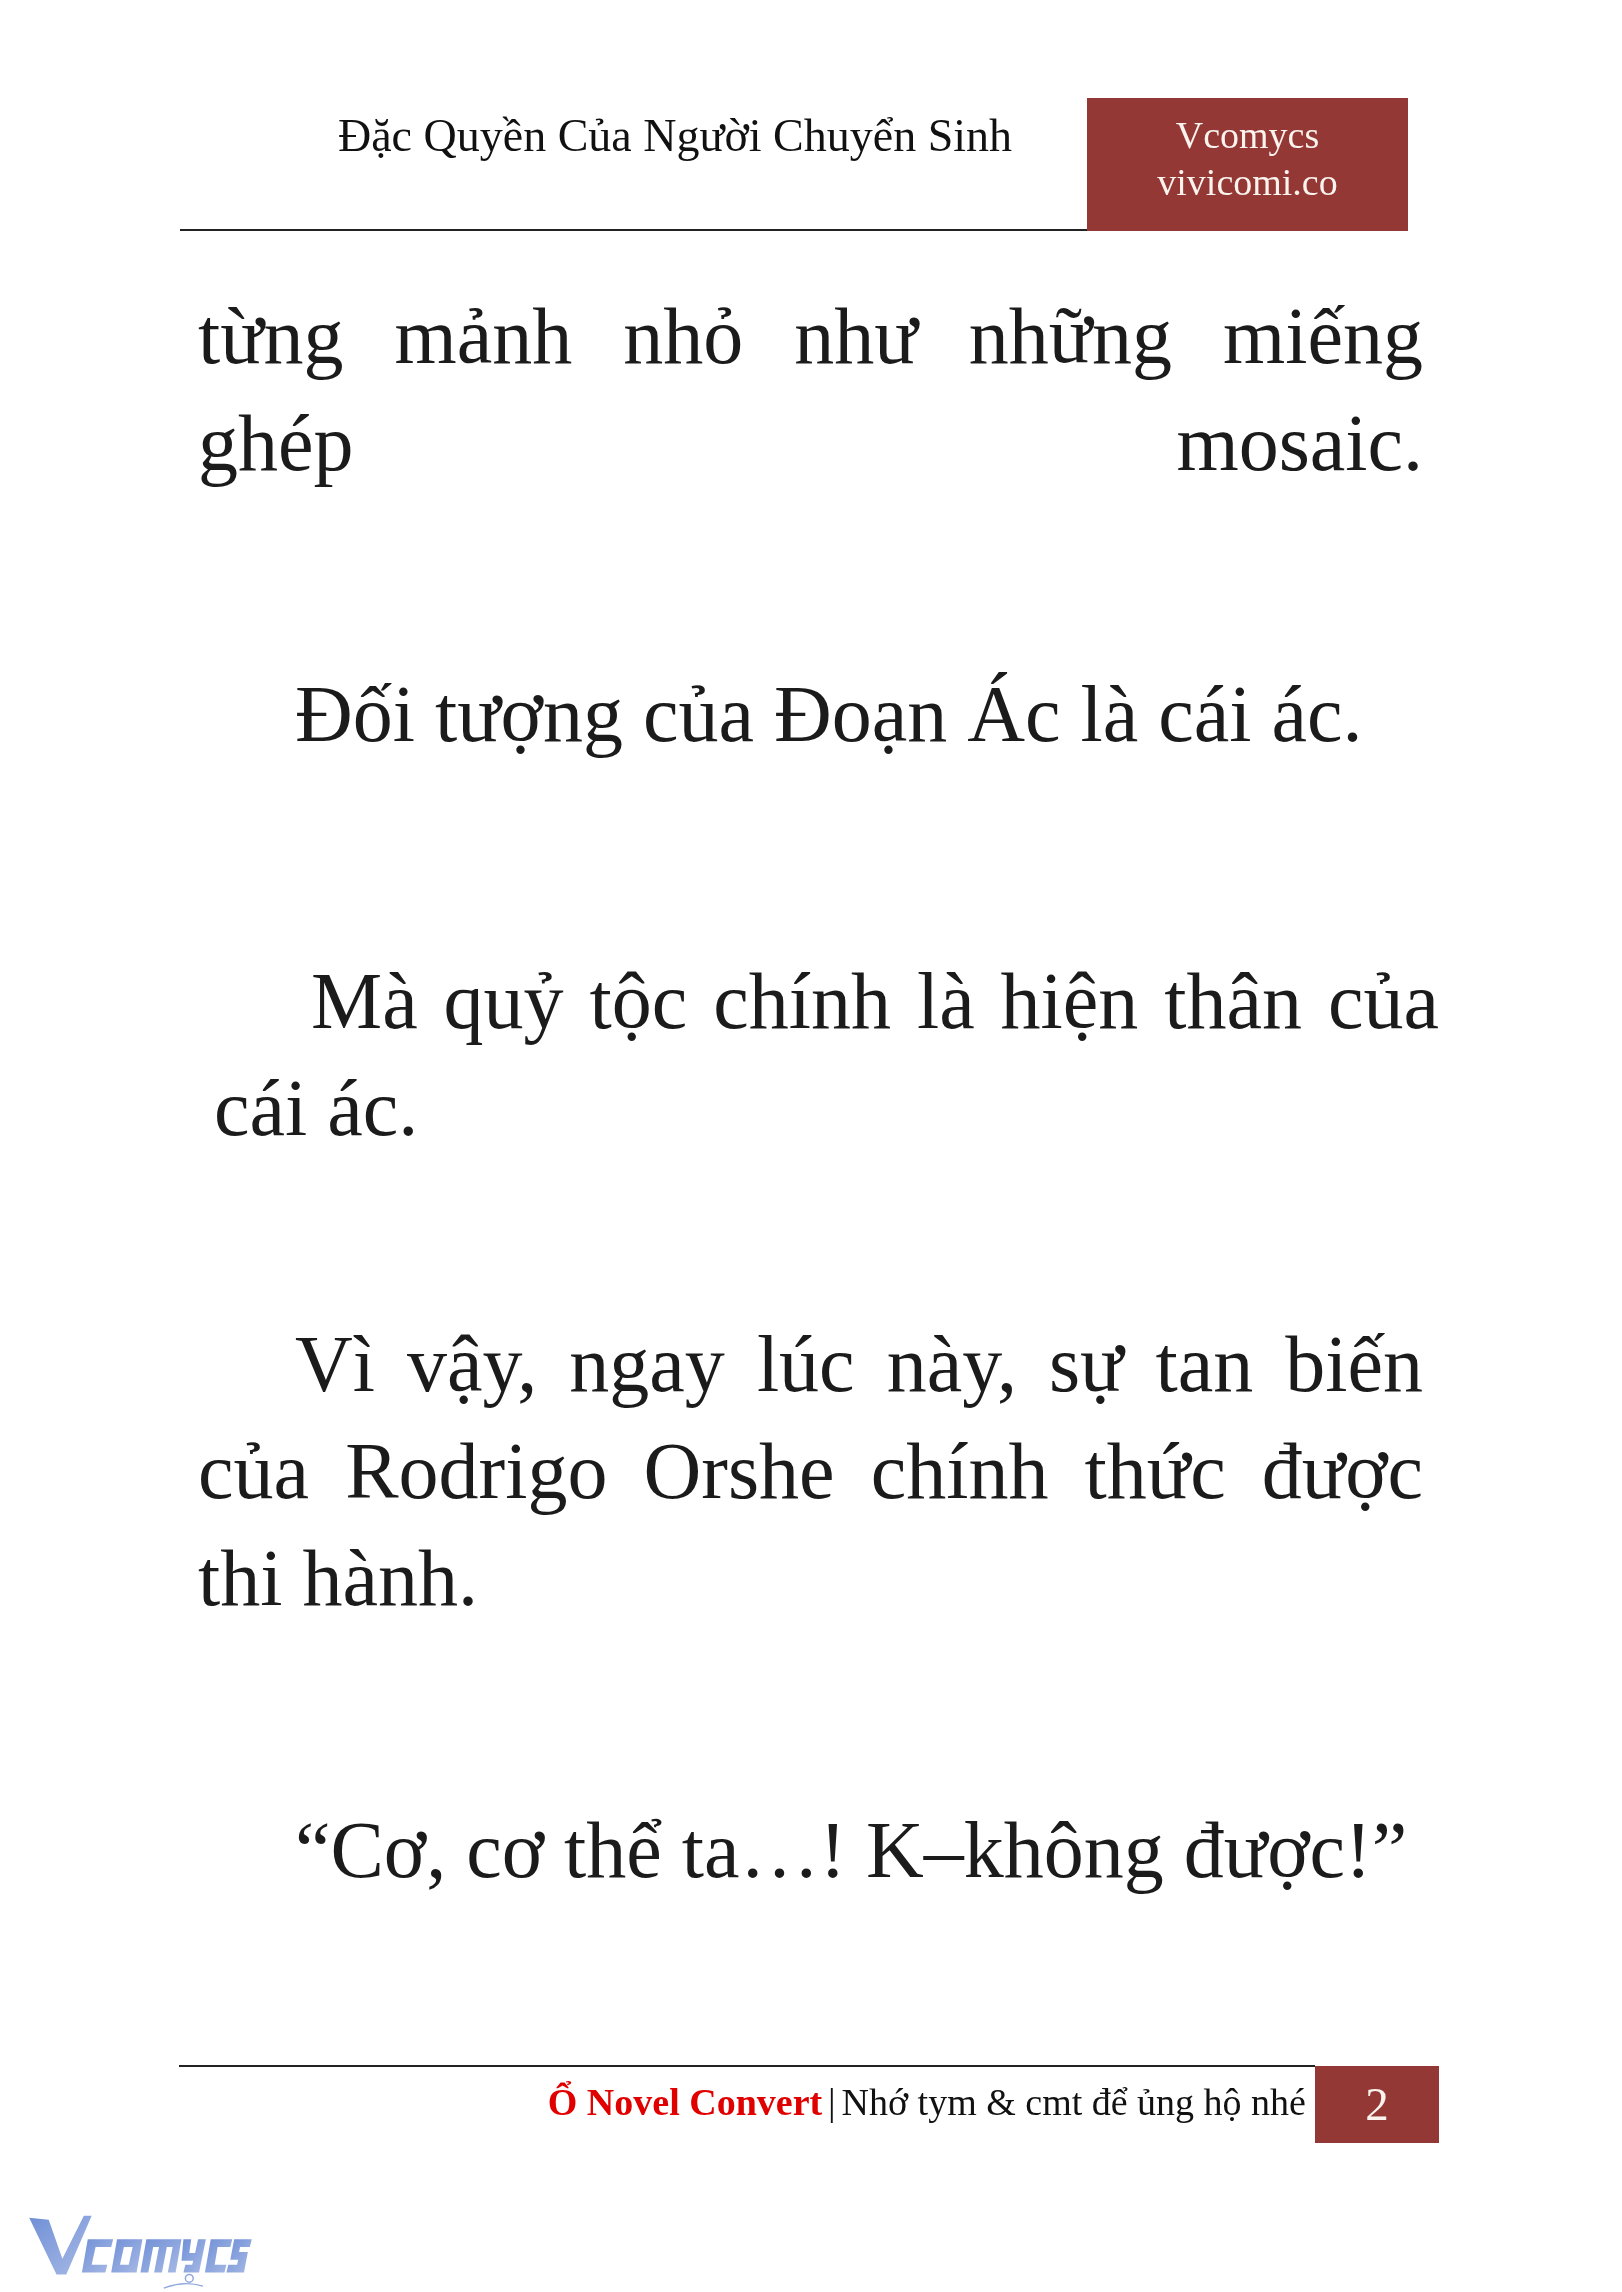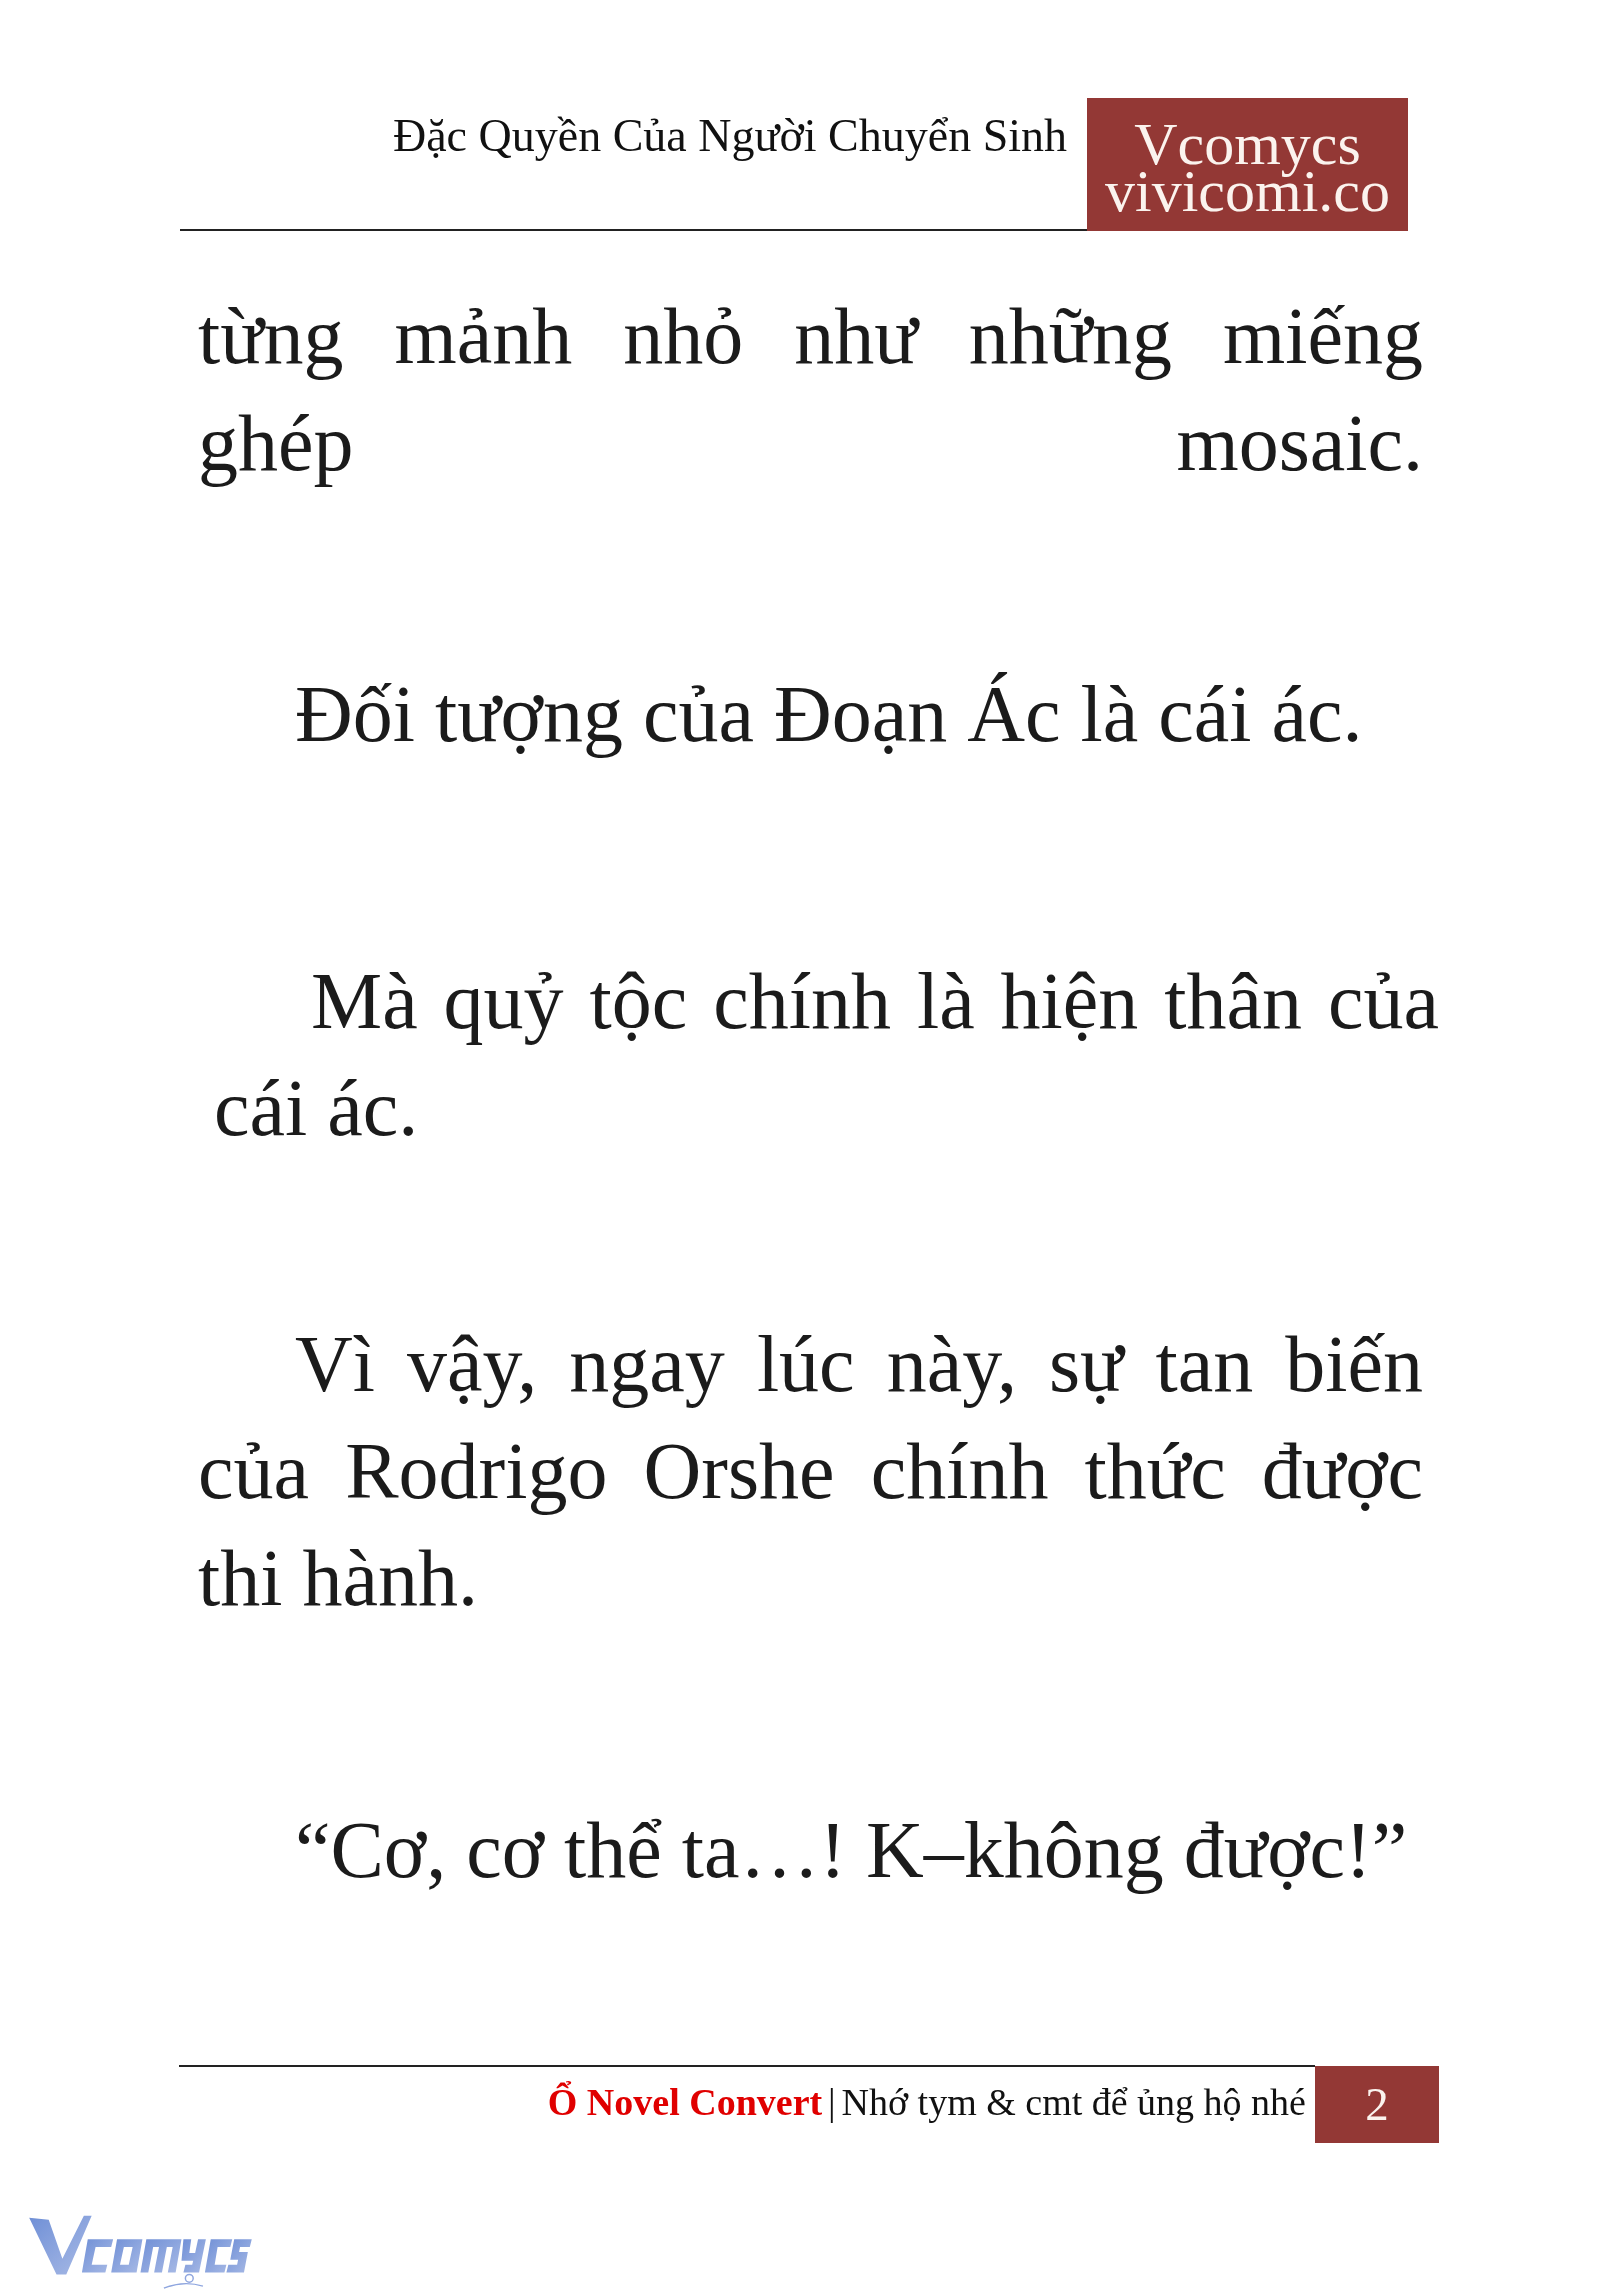--- a/index.html
+++ b/index.html
@@ -14,21 +14,21 @@
       overflow: hidden;
       font-family: "Liberation Serif", "DejaVu Serif", serif;
       color: #1a1a1a;
     }
     
     .header-title {
       position: absolute;
       right: 555px; 
       top: 110px;
       width: 784px;
-      text-align: right;
+      text-align: center;
       font-size: 46px;
       line-height: 51px;
       color: #111;
     }
     .header-title span { display: block; }
     .header-rule {
       position: absolute;
       left: 180px;
       top: 229px;
       width: 907px;
@@ -37,24 +37,24 @@
     }
     .brand-box {
       position: absolute;
       left: 1087px;
       top: 98px;
       width: 321px;
       height: 133px;
       background: #933835;
       color: #fbf3ee;
       text-align: center;
-      font-size: 60px;
+      font-size: 38px;
       line-height: 47px;
       box-sizing: border-box;
-      padding-top: 23px;
+      padding-top: 14px;
     }
     .brand-box span { display: block; }
 
     
     .content {
       position: absolute;
       left: 198px;
       top: 0;
       width: 1225px;
     }

